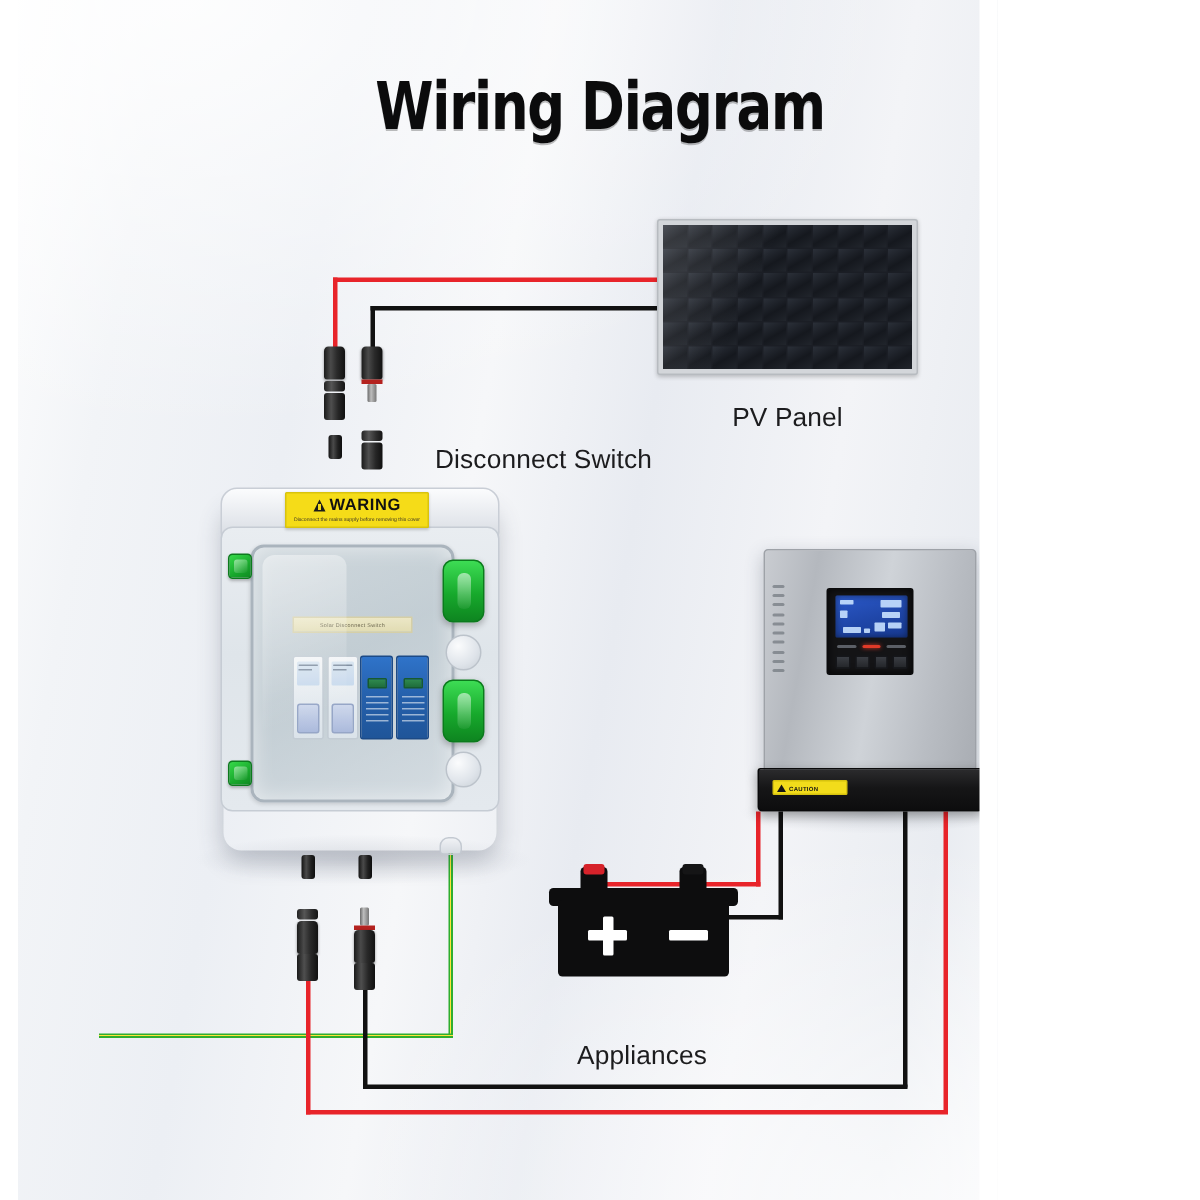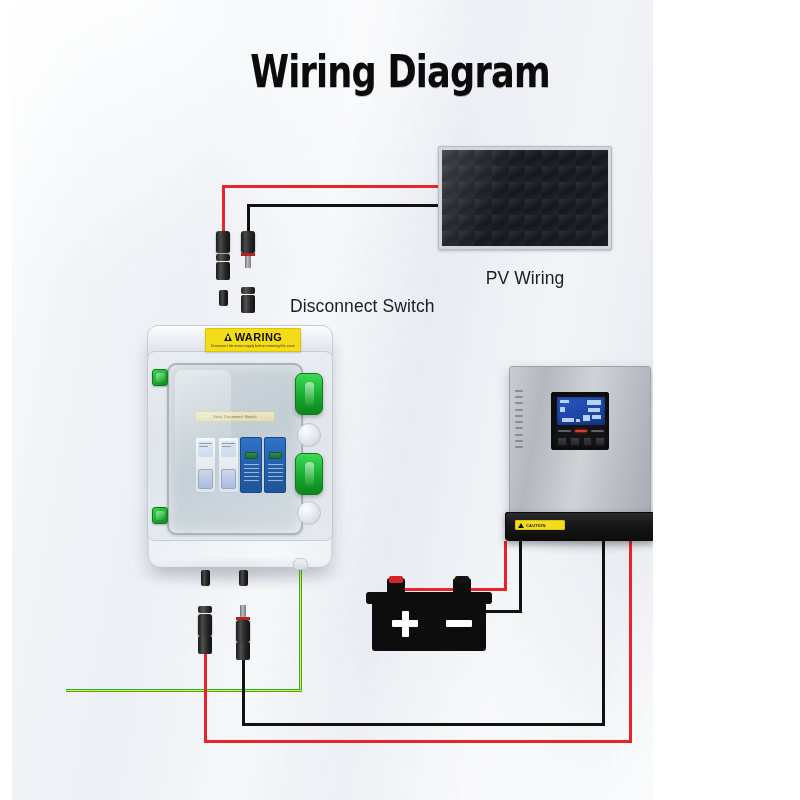--- a/index.html
+++ b/index.html
@@ -82,21 +82,21 @@
   #door{position:absolute;left:22px;top:38px;width:136px;height:172px;border-radius:9px;
       background:linear-gradient(150deg,rgba(198,208,214,.75),rgba(176,190,197,.62) 45%,rgba(205,214,220,.7));
       border:2px solid #aab4bd;box-sizing:border-box;
       box-shadow:inset 0 0 14px rgba(255,255,255,.55), 0 1px 3px rgba(0,0,0,.15);}
   #door::after{content:"";position:absolute;left:6px;top:5px;width:56px;height:150px;border-radius:8px;
       background:linear-gradient(160deg,rgba(255,255,255,.45),rgba(255,255,255,0) 70%);}
   
   #warn{position:absolute;left:45px;top:3px;width:96px;height:24px;background:#f5dc18;
       border:1px solid #d9c30d;box-sizing:border-box;border-radius:1px;
       display:flex;flex-direction:column;align-items:center;justify-content:center;
-      box-shadow:0 1px 2px rgba(0,0,0,.18);margin-left:15px;}
+      box-shadow:0 1px 2px rgba(0,0,0,.18);}
   #warn .wtop{display:flex;align-items:center;gap:3px;line-height:1;}
   #warn .tri{width:0;height:0;border-left:4.5px solid transparent;border-right:4.5px solid transparent;
       border-bottom:8px solid #1a1a1a;position:relative;}
   #warn .tri::after{content:"";position:absolute;left:-1px;top:3px;width:2px;height:4px;background:#f5dc18;}
   #warn .wtxt{font-size:11px;font-weight:700;color:#111;letter-spacing:.4px;font-family:"Liberation Sans",sans-serif;}
   #warn .wsub{font-size:3.4px;color:#3a3427;text-align:center;line-height:1.35;margin-top:1px;width:88px;}
   
   #innerlabel{position:absolute;left:26px;top:46px;width:80px;height:11px;
       background:linear-gradient(180deg,#f3ecc4,#e7dfae);border:1px solid #d9d0a0;box-sizing:border-box;
       display:flex;align-items:center;justify-content:center;opacity:.85;}
@@ -276,21 +276,21 @@
         <div></div>
         <div></div>
         <div></div>
         <div></div>
         <div></div>
         <div></div>
         <div></div>
         <div></div>
     </div>
   </div>
-  <div class="lbl c" style="left:440px;top:268px;width:170px;">PV Wiring</div>
+  <div class="lbl c" style="left:440px;top:268px;width:170px;">PV Panel</div>
 
   <div class="mc4" style="left:216px;top:231px;">
     <div class="cap"></div>
     <div class="rib"></div>
     <div class="barrel"></div>
   </div>
   <div class="mc4" style="left:241px;top:231px;">
     <div class="cap"></div>
     <div class="redband"></div>
     <div class="pin"></div>
@@ -431,16 +431,17 @@
     <div class="post n"></div>
     <div class="cap p"></div>
     <div class="cap n"></div>
     <div class="top"></div>
     <div class="body"></div>
     <div class="plus-h"></div>
     <div class="plus-v"></div>
     <div class="minus"></div>
   </div>
 
+  <div class="lbl c" style="left:308px;top:693px;width:240px;">Appliances</div>
 
   <div class="edge-l"></div>
   <div class="edge-r"></div>
 </div>
 
 </body></html>

